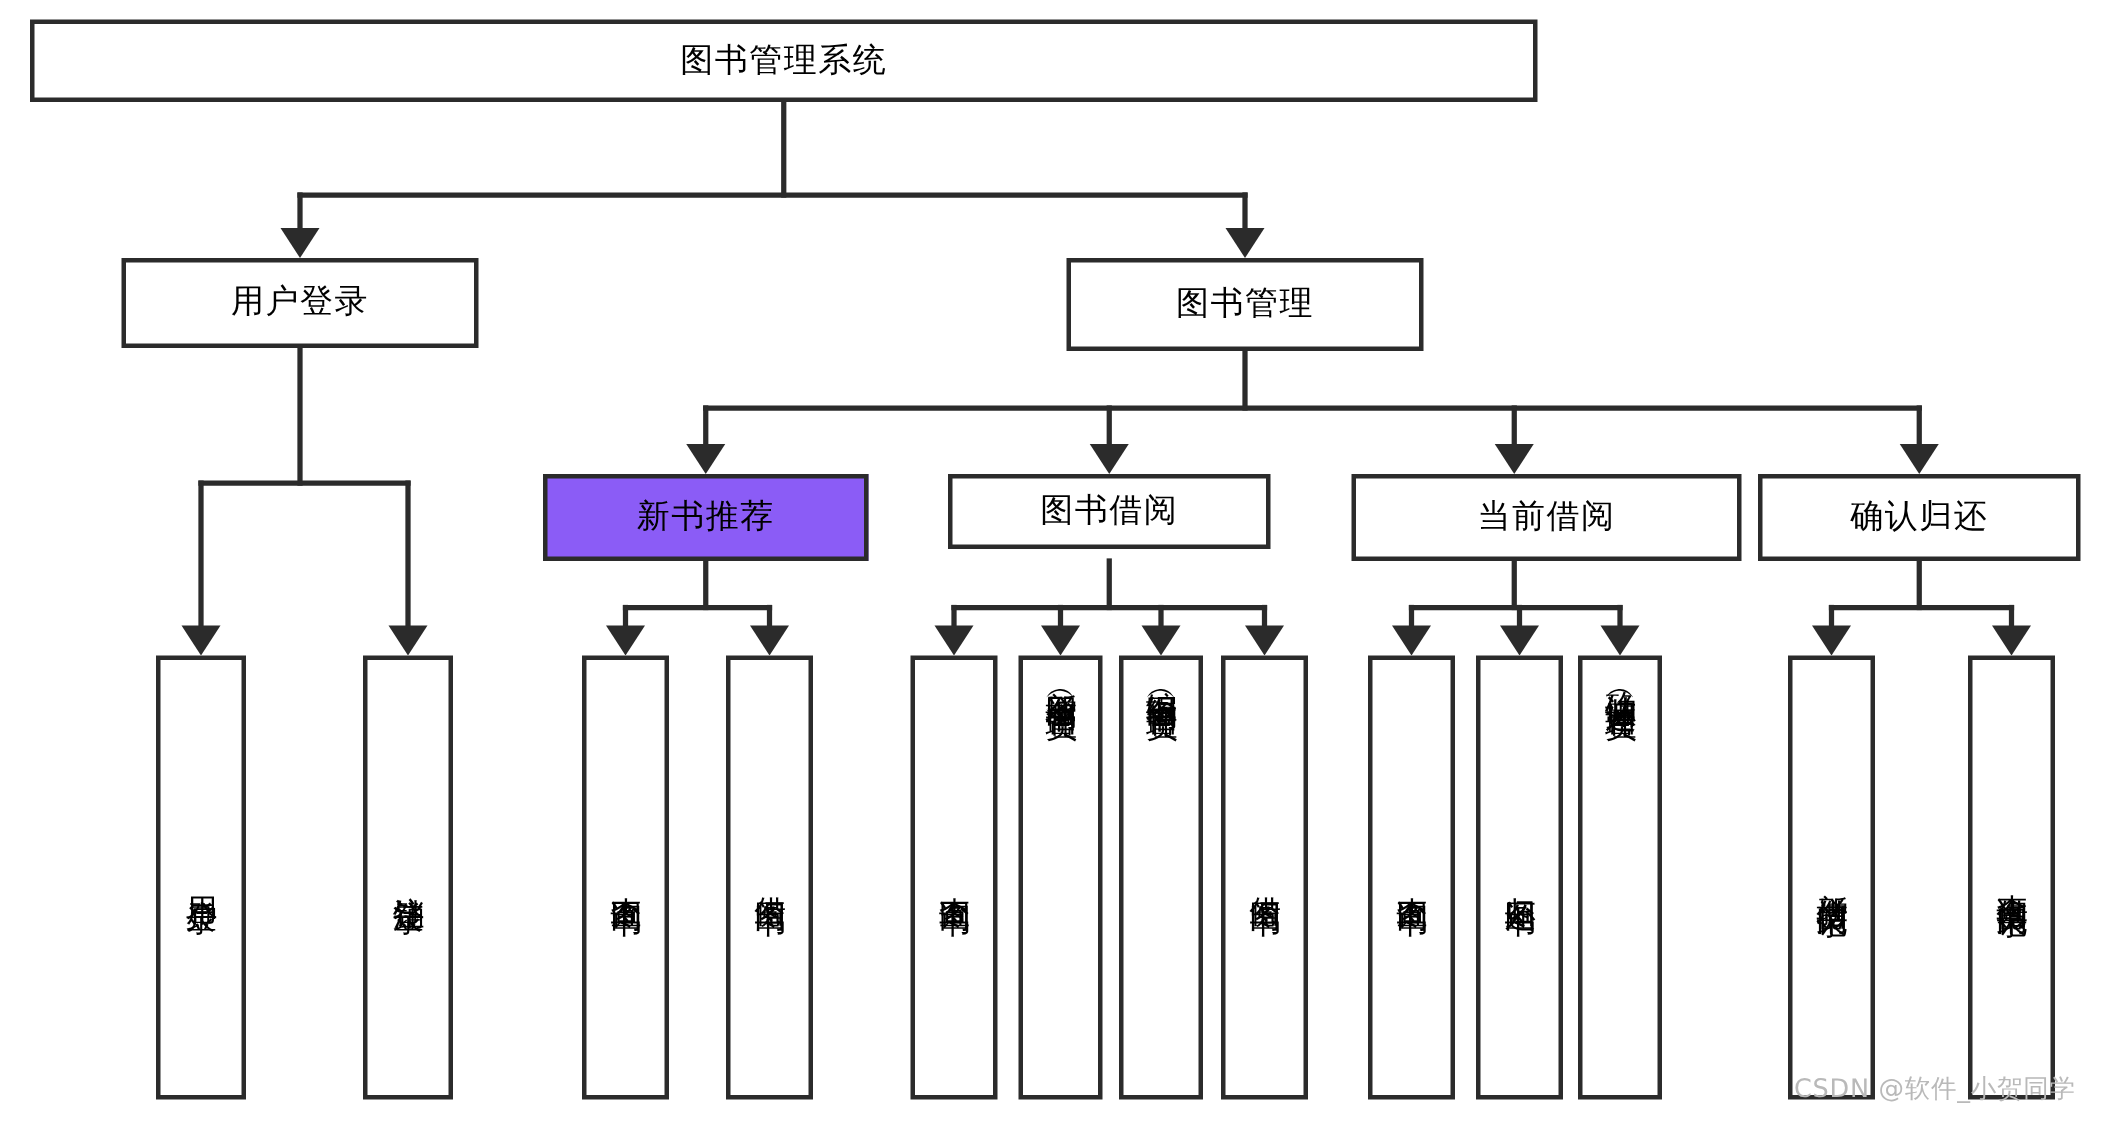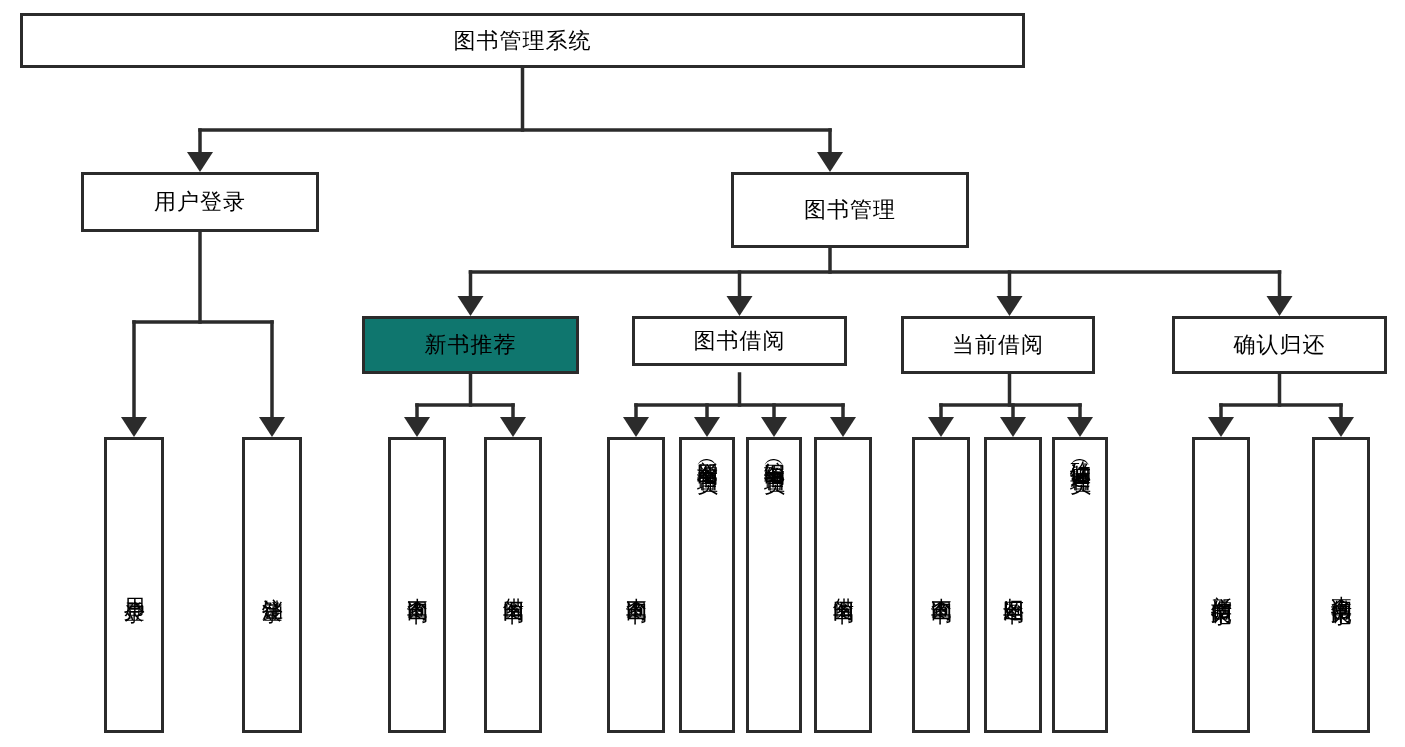--- a/index.html
+++ b/index.html
@@ -123,30 +123,30 @@
       <line x1="1341" y1="405" x2="1341" y2="417" stroke="#2b2b2b" stroke-width="3.5" stroke-linecap="square"></line>
       <polygon points="1328,417 1354,417 1341,437" fill="#2b2b2b"></polygon>
     </svg>
   <div id="nodes">
       <div class="node" style="left: 20px; top: 13px; width: 1005px; height: 55px; border-color: rgb(43, 43, 43); background: rgb(255, 255, 255);">
         <span class="label" style="color: rgb(0, 0, 0);">图书管理系统</span>
       </div>
       <div class="node" style="left: 81px; top: 172px; width: 238px; height: 60px; border-color: rgb(43, 43, 43); background: rgb(255, 255, 255);">
         <span class="label" style="color: rgb(0, 0, 0);">用户登录</span>
       </div>
-      <div class="node" style="left: 731px; top: 172px; width: 238px; height: 76px; border-color: rgb(43, 43, 43); background: rgb(255, 255, 255);">
+      <div class="node" style="left: 711px; top: 172px; width: 238px; height: 62px; border-color: rgb(43, 43, 43); background: rgb(255, 255, 255);">
         <span class="label" style="color: rgb(0, 0, 0);">图书管理</span>
       </div>
-      <div class="node" style="left: 362px; top: 316px; width: 217px; height: 58px; border-color: rgb(43, 43, 43); background: #0f766e;">
+      <div class="node" style="left: 362px; top: 316px; width: 217px; height: 58px; border-color: rgb(43, 43, 43); background: #8b5cf6;">
         <span class="label" style="color: rgb(0, 0, 0);">新书推荐</span>
       </div>
       <div class="node" style="left: 632px; top: 316px; width: 215px; height: 50px; border-color: rgb(43, 43, 43); background: rgb(255, 255, 255);">
         <span class="label" style="color: rgb(0, 0, 0);">图书借阅</span>
       </div>
-      <div class="node" style="left: 901px; top: 316px; width: 194px; height: 58px; border-color: rgb(43, 43, 43); background: rgb(255, 255, 255);">
+      <div class="node" style="left: 901px; top: 316px; width: 260px; height: 58px; border-color: rgb(43, 43, 43); background: rgb(255, 255, 255);">
         <span class="label" style="color: rgb(0, 0, 0);">当前借阅</span>
       </div>
       <div class="node" style="left: 1172px; top: 316px; width: 215px; height: 58px; border-color: rgb(43, 43, 43); background: rgb(255, 255, 255);">
         <span class="label" style="color: rgb(0, 0, 0);">确认归还</span>
       </div>
       <div class="node vertical mid" style="left: 104px; top: 437px; width: 60px; height: 296px; border-color: rgb(43, 43, 43); background: rgb(255, 255, 255);">
         <span class="label" style="color: rgb(0, 0, 0); font-size: 21px;">用户登录</span>
       </div>
       <div class="node vertical mid" style="left: 242px; top: 437px; width: 60px; height: 296px; border-color: rgb(43, 43, 43); background: rgb(255, 255, 255);">
         <span class="label" style="color: rgb(0, 0, 0); font-size: 21px;">注销登录</span>
@@ -178,13 +178,14 @@
       <div class="node vertical" style="left: 1052px; top: 437px; width: 56px; height: 296px; border-color: rgb(43, 43, 43); background: rgb(255, 255, 255);">
         <span class="label" style="color: rgb(0, 0, 0); font-size: 21px;">确认归还（管理员）</span>
       </div>
       <div class="node vertical mid" style="left: 1192px; top: 437px; width: 58px; height: 296px; border-color: rgb(43, 43, 43); background: rgb(255, 255, 255);">
         <span class="label" style="color: rgb(0, 0, 0); font-size: 21px;">新增借阅记录</span>
       </div>
       <div class="node vertical mid" style="left: 1312px; top: 437px; width: 58px; height: 296px; border-color: rgb(43, 43, 43); background: rgb(255, 255, 255);">
         <span class="label" style="color: rgb(0, 0, 0); font-size: 21px;">查询借阅记录</span>
       </div>
     </div>
+  <div class="watermark" style="left: 1196px; top: 714px; color: rgb(185, 185, 185);">CSDN @软件_小贺同学</div>
 </div>
 
 </body></html>

